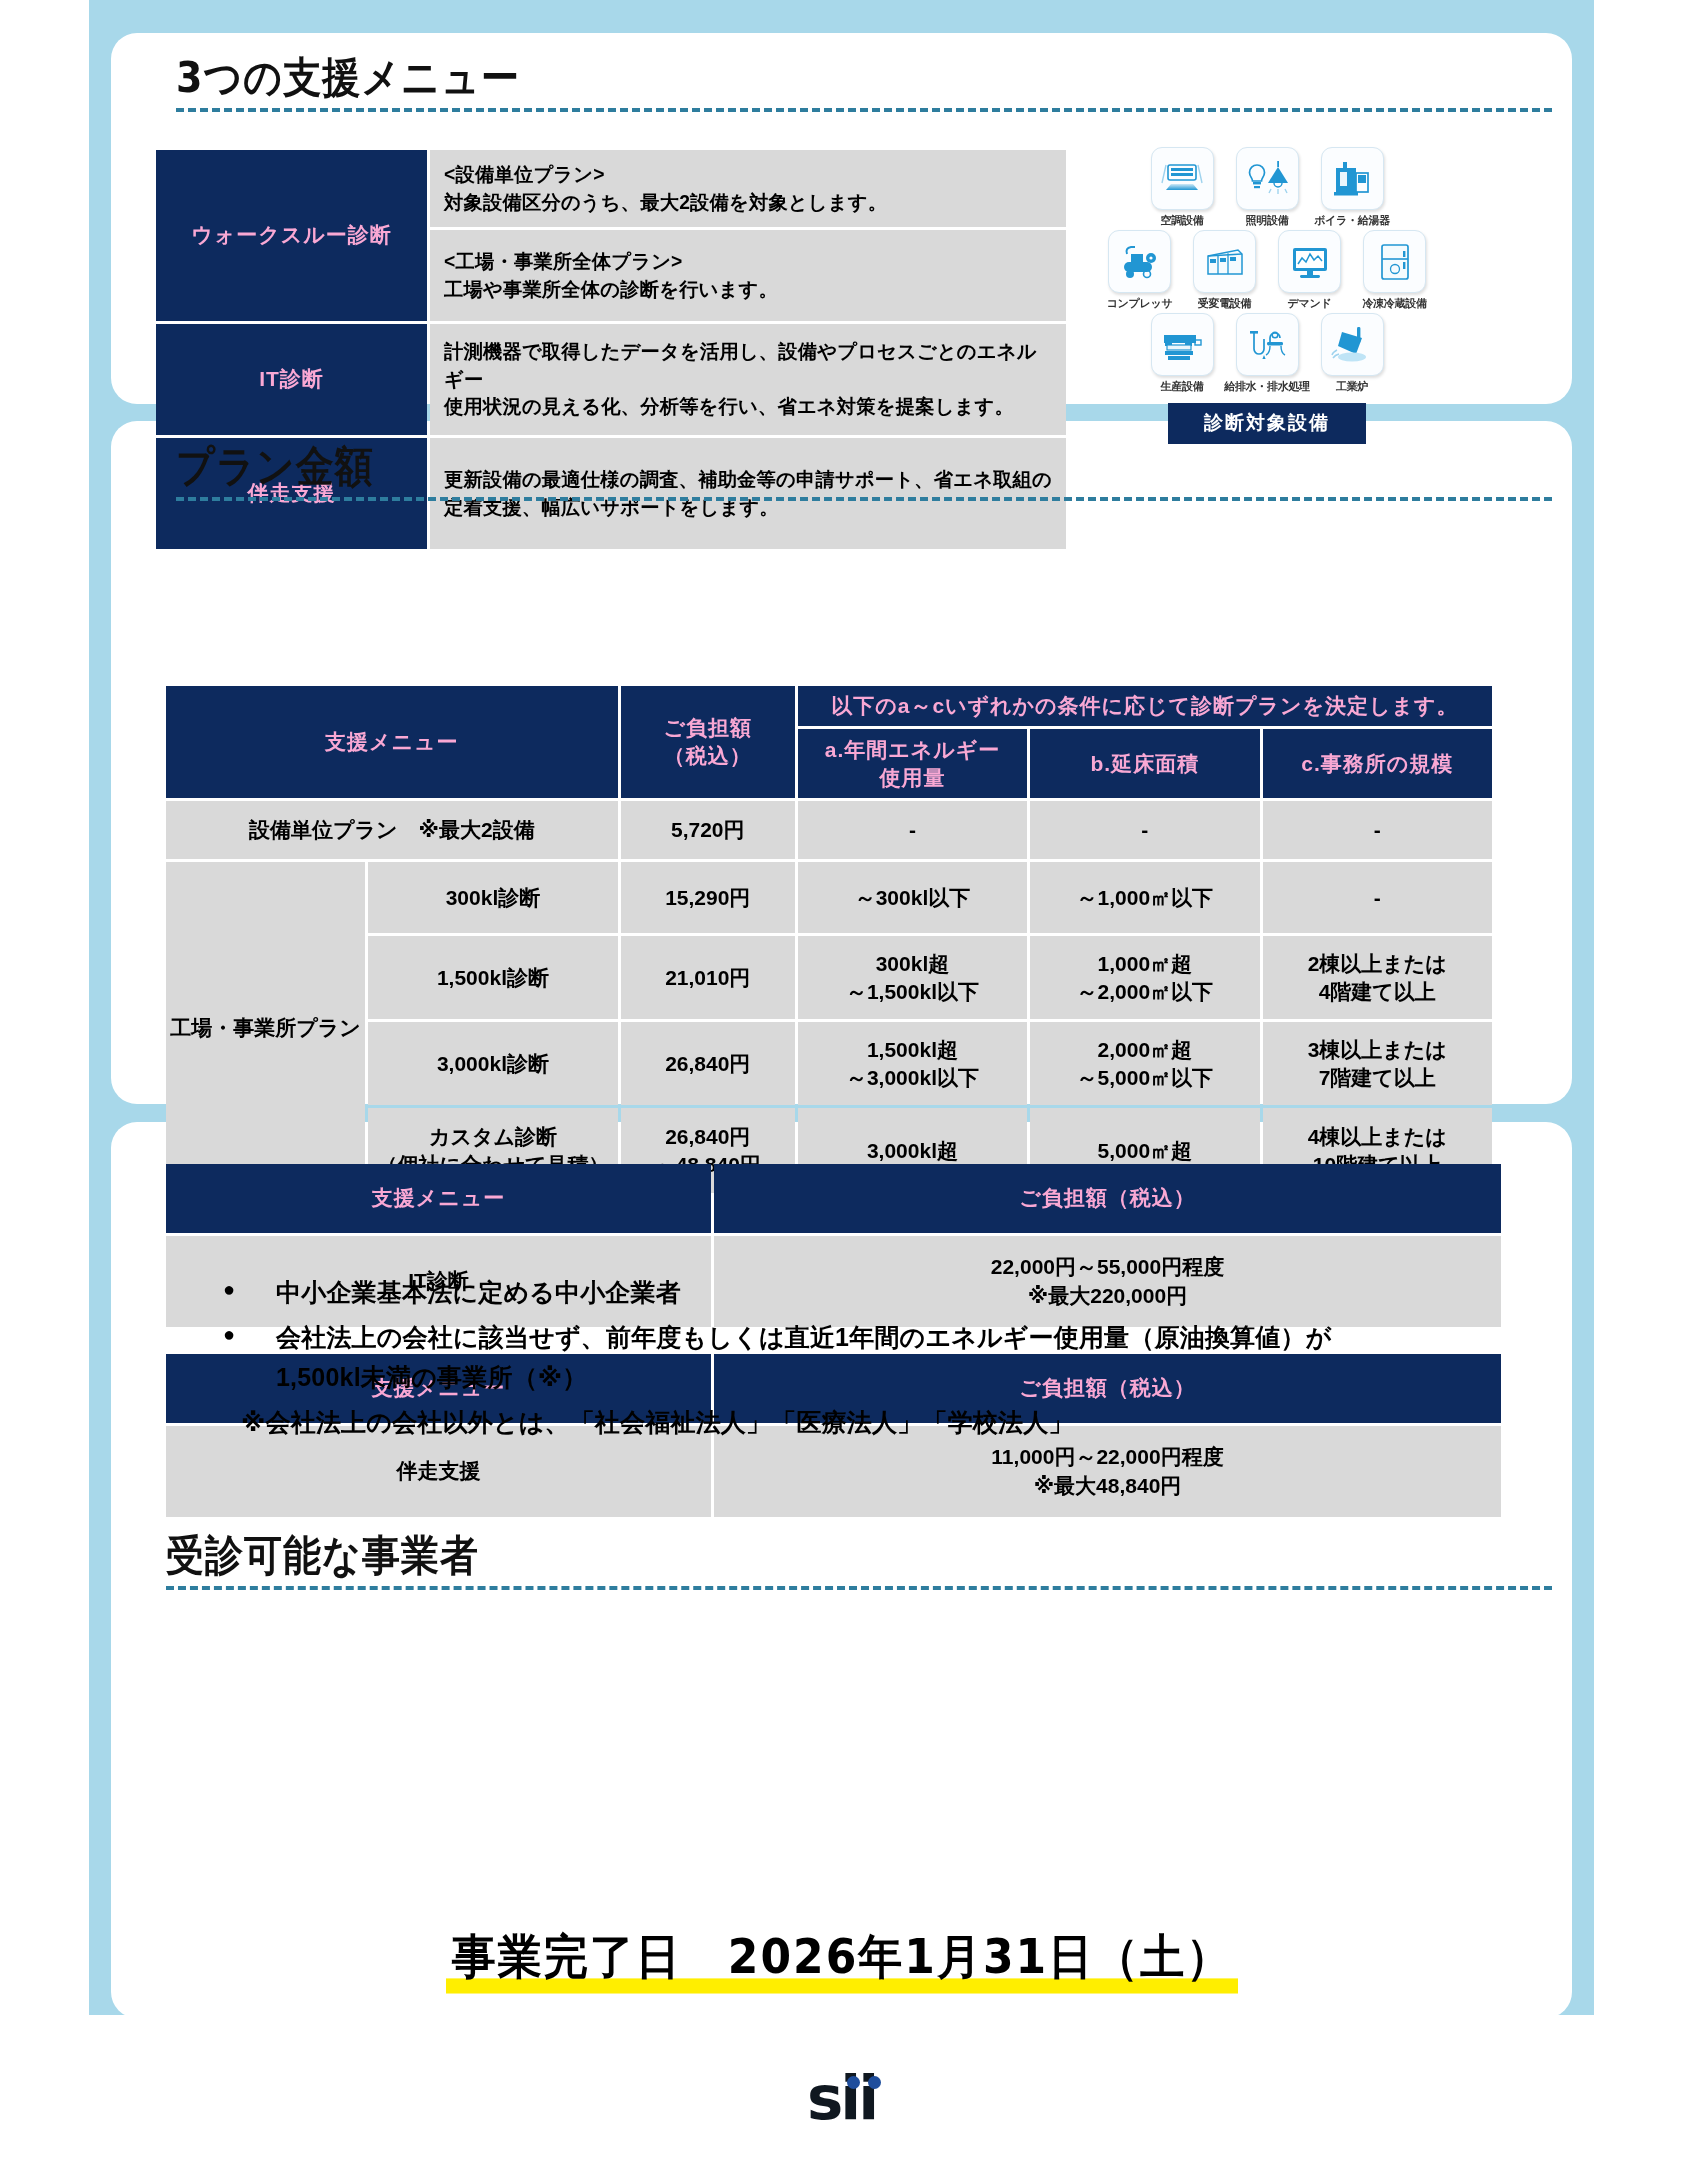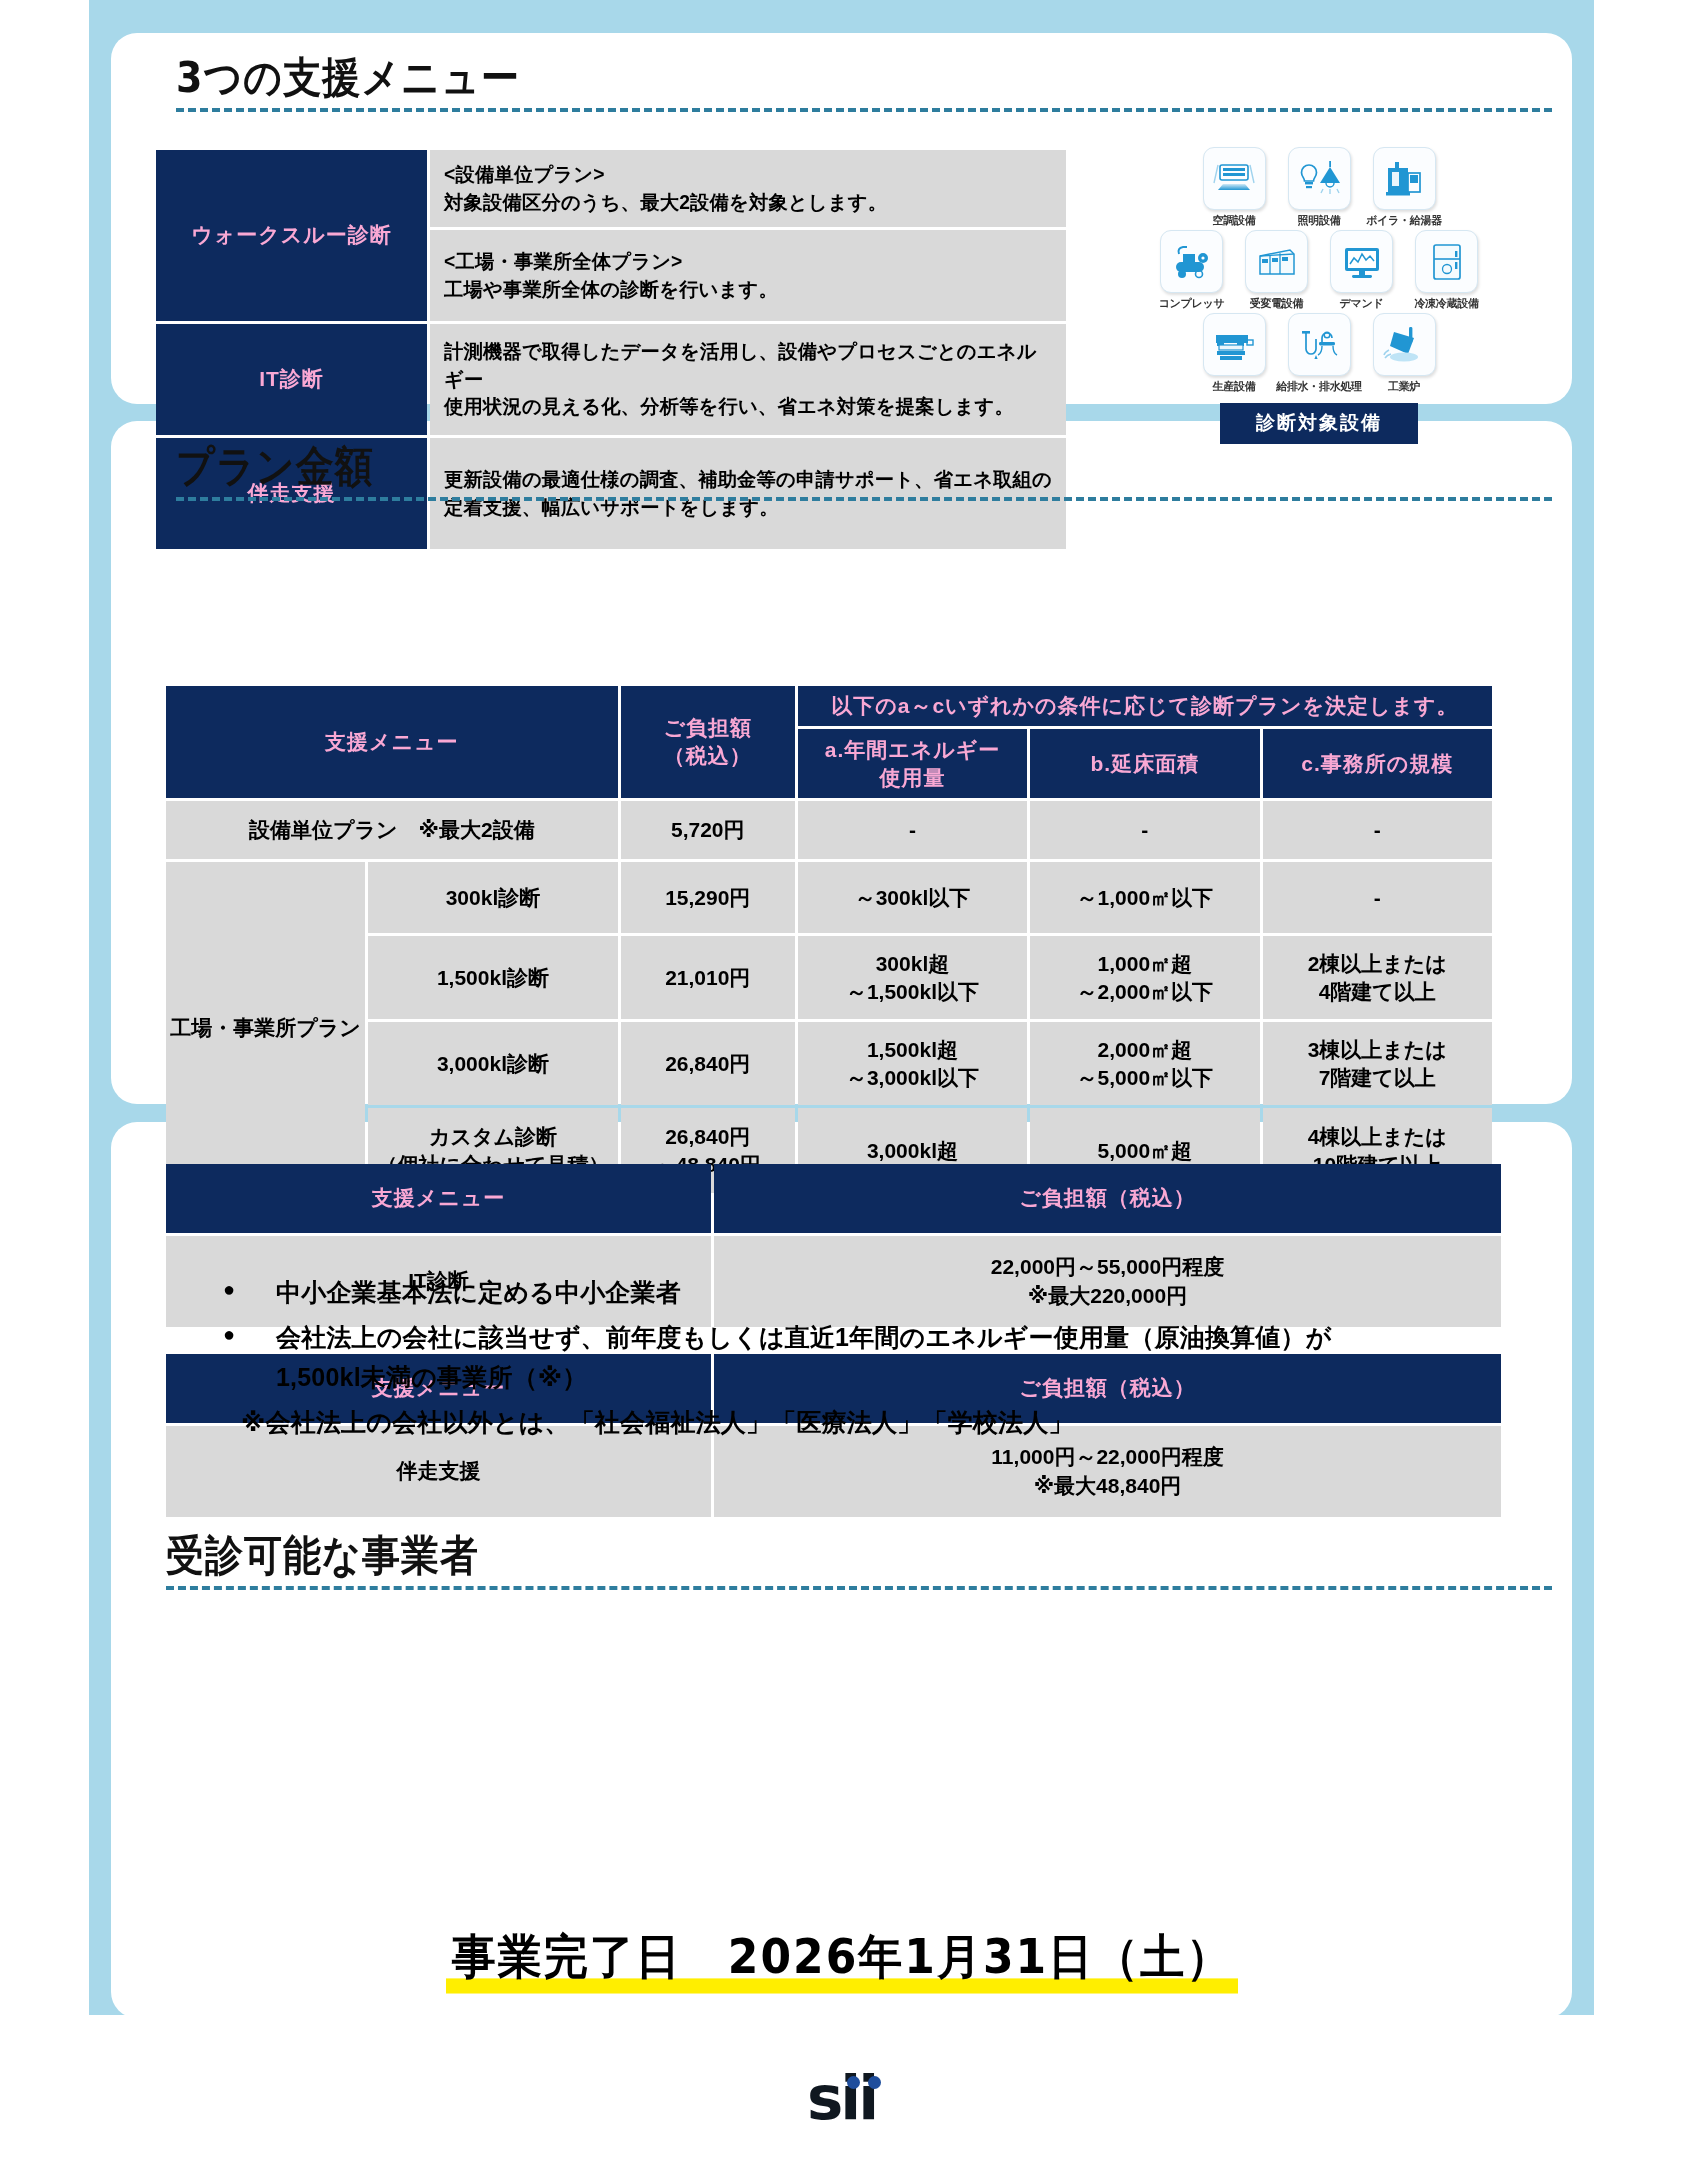--- a/index.html
+++ b/index.html
@@ -97,21 +97,21 @@
     letter-spacing: 1px;
   }
   #menu-table td.lt {
     font-weight: bold;
     letter-spacing: 0.2px;
   }
 
   
   #icon-grid {
     position: absolute;
-    left: 1148px;
+    left: 1096px;
     top: 147px;
     width: 342px;
   }
   .icon-rows { display: flex; flex-direction: column; gap: 2px; }
   .icon-row {
     display: flex;
     justify-content: center;
     gap: 10px;
   }
   .icon-cell {

